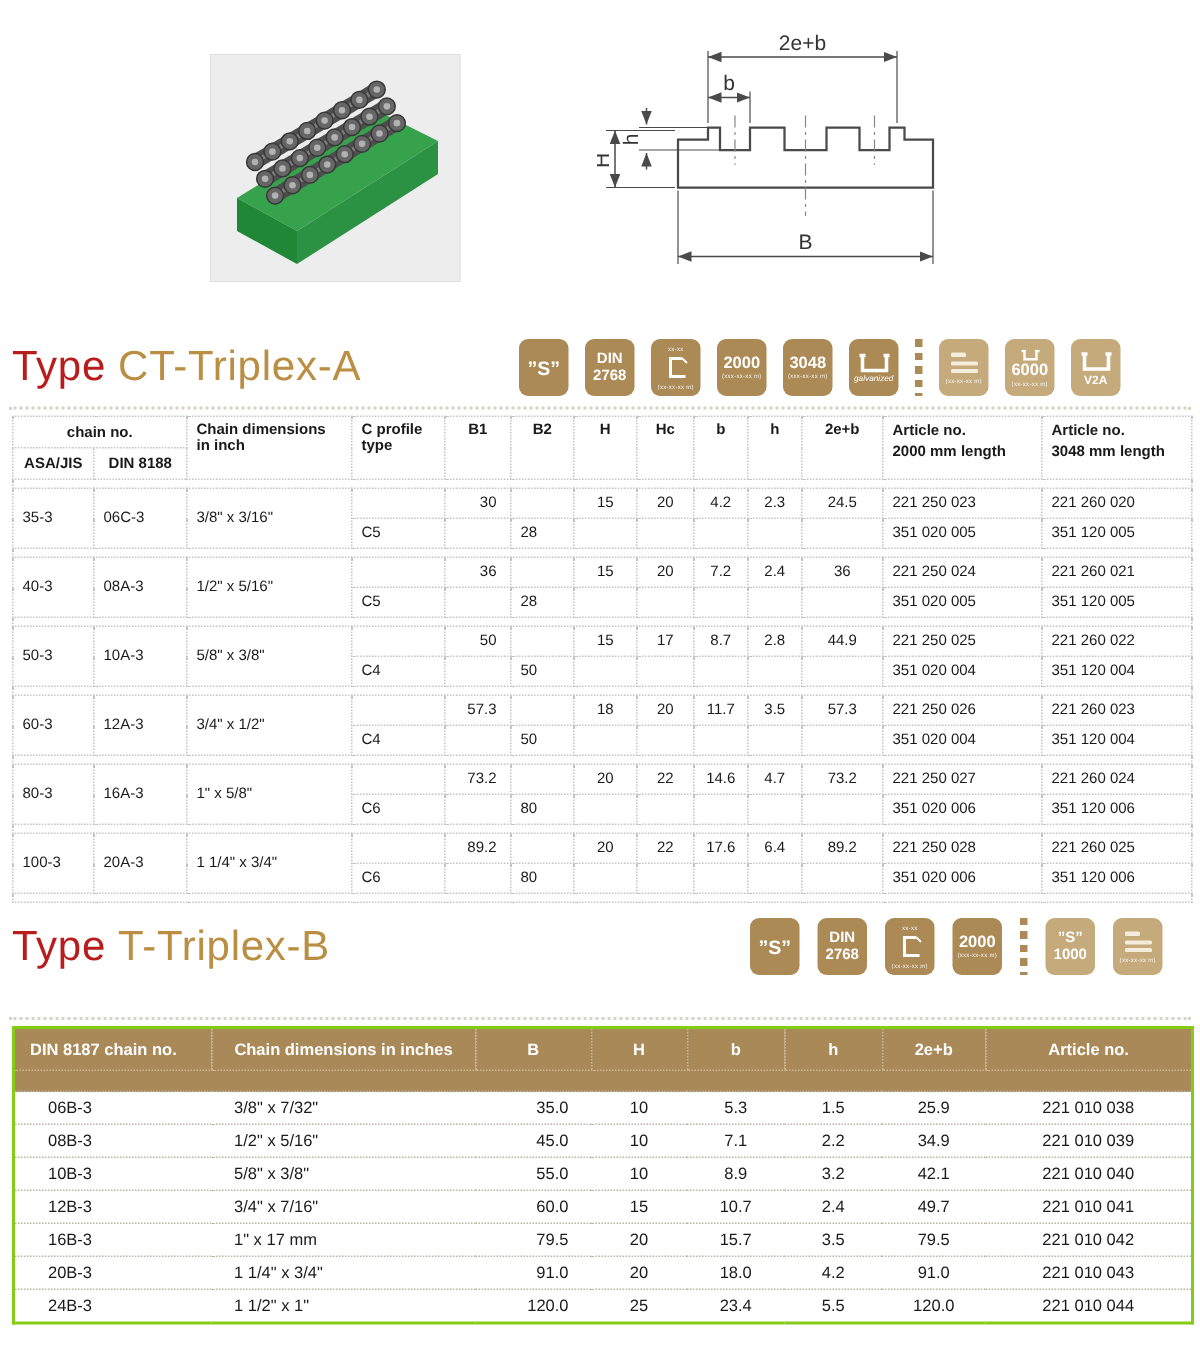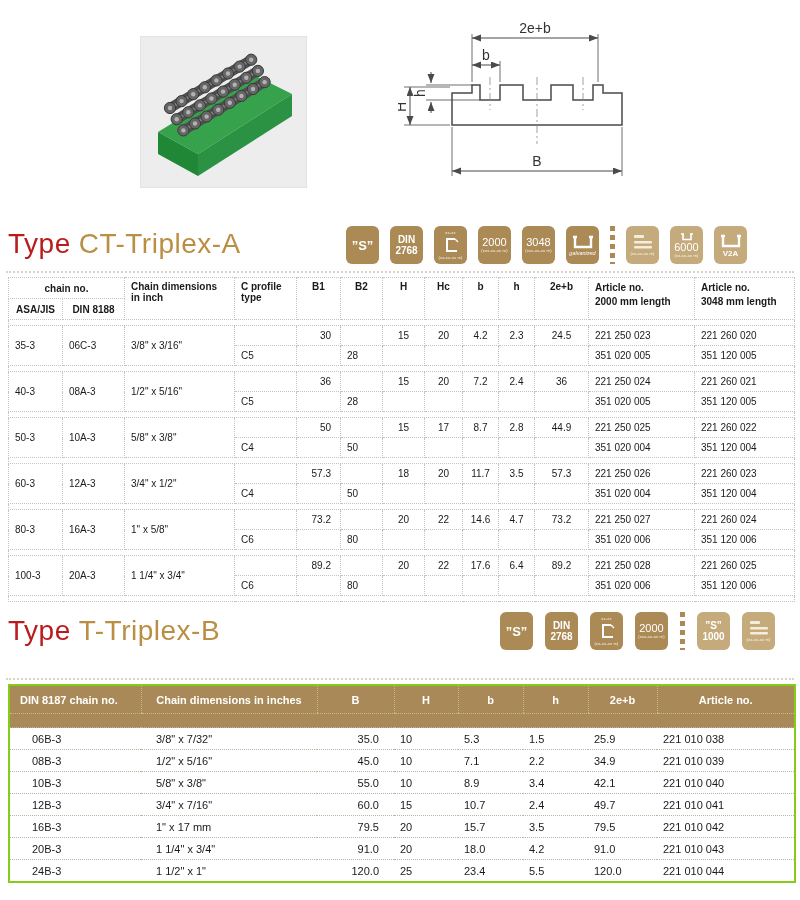--- a/index.html
+++ b/index.html
@@ -25,21 +25,21 @@
   
   .badges{position:absolute;display:flex;align-items:center;gap:11px}
   .badges-a{left:346px;top:226px}
   .badges-b{left:500px;top:612px;gap:12px}
   .badge{width:33px;height:38px;border-radius:6px;background:#ab8a55;color:#fff;display:flex;
          flex-direction:column;align-items:center;justify-content:center;text-align:center;
          line-height:1;flex:0 0 auto;overflow:hidden}
   .badge.light{background:#c5aa7c}
   .badge .big{font-size:13px;font-weight:bold}
   .badge .two{font-size:10px;font-weight:bold;line-height:1.1}
-  .badge .big2{font-size:11px;font-weight:normal}
+  .badge .big2{font-size:11px;font-weight:bold}
   .badge .micro{font-size:4px;line-height:1.4;letter-spacing:.2px;opacity:.9;white-space:nowrap}
   .badge .galv{font-size:5.5px;font-style:italic;margin-top:1px}
   .badge .v2a{font-size:8px;font-weight:bold;margin-top:1px}
   .badge svg{display:block;margin:1px 0}
   .bsep{width:5px;height:38px;flex:0 0 auto;
         background:repeating-linear-gradient(to bottom,#ab8a55 0 5px,transparent 5px 9px)}
 
   
   table{border-collapse:collapse;table-layout:fixed}
   .ta{position:absolute;left:8px;top:277px;width:786px;font-size:10px}
@@ -57,21 +57,21 @@
   
   .tb{position:absolute;left:8px;top:684px;width:786px;font-size:11px;border:2px solid #84cc16}
   .tb th{background:#a98957;color:#fff;font-weight:bold;height:27px;text-align:center;
          border-left:1px dotted #c9b896;border-bottom:1px dotted #c9b896;padding:0 6px}
   .tb th.al{text-align:left;padding-left:10px}
   .tb .band td{background:#a98957;height:13px;padding:0}
   .tb tbody td{height:21px;border-bottom:1px dotted #bdb3a0;padding:0 6px;vertical-align:middle}
   .tb .chain{text-align:left;padding-left:22px}
   .tb .dims{text-align:left;padding-left:15px}
   .tb .rB{text-align:right;padding-right:15px}
-  .tb .c{}
+  .tb .c{text-align:center}
 </style>
 </head>
 <body>
 
 <div class="page">
 
   <div class="photo">
     <svg width="167" height="152" viewBox="0 0 167 152">
       <rect x="0" y="0" width="167" height="152" fill="#ededed" stroke="#d9d9d9"></rect>
       <polygon points="18,96 112,38 152,58 58,118" fill="#36a34c"></polygon>
@@ -562,21 +562,21 @@
         <td class="c">2.2</td>
         <td class="c">34.9</td>
         <td class="c">221 010 039</td>
       </tr>
       <tr>
         <td class="chain">10B-3</td>
         <td class="dims">5/8" x 3/8"</td>
         <td class="rB">55.0</td>
         <td class="c">10</td>
         <td class="c">8.9</td>
-        <td class="c">3.4</td>
+        <td class="c">3.2</td>
         <td class="c">42.1</td>
         <td class="c">221 010 040</td>
       </tr>
       <tr>
         <td class="chain">12B-3</td>
         <td class="dims">3/4" x 7/16"</td>
         <td class="rB">60.0</td>
         <td class="c">15</td>
         <td class="c">10.7</td>
         <td class="c">2.4</td>

